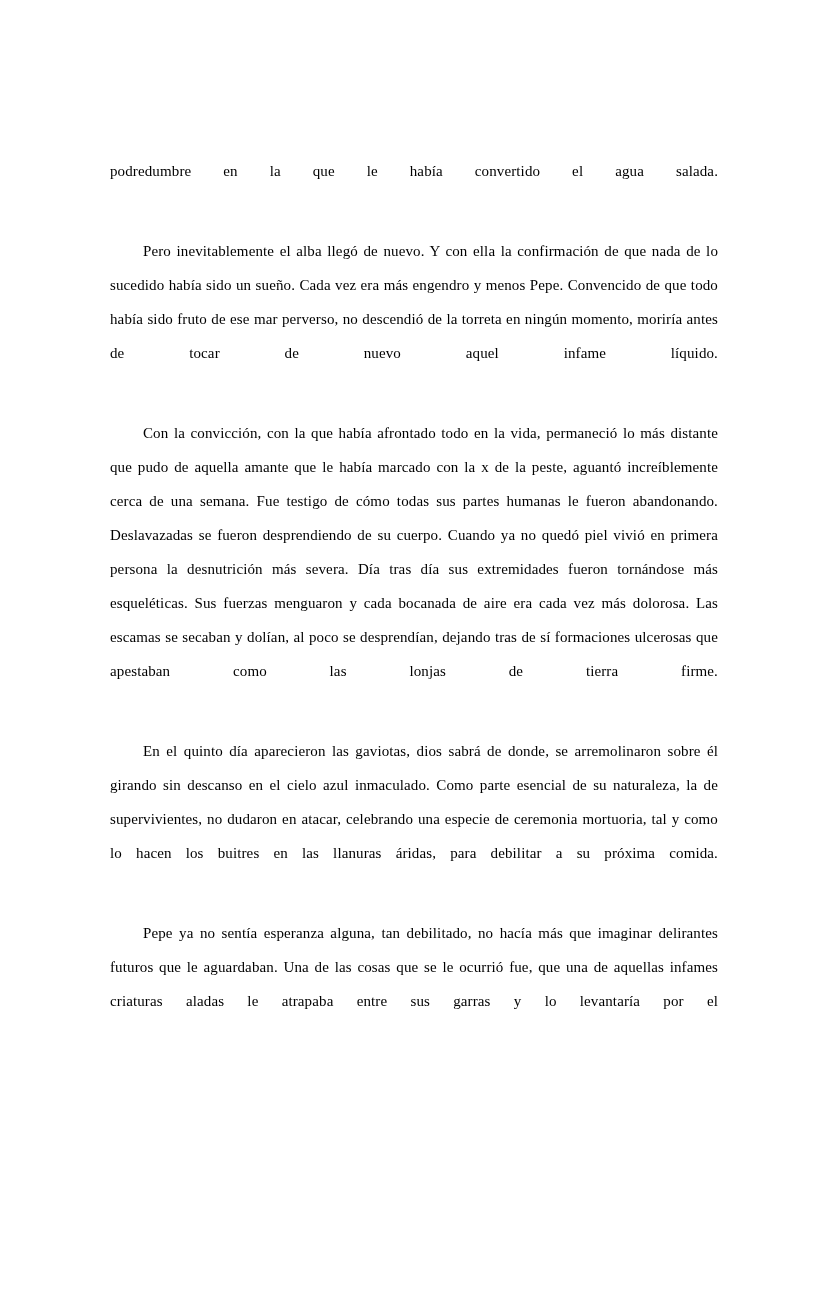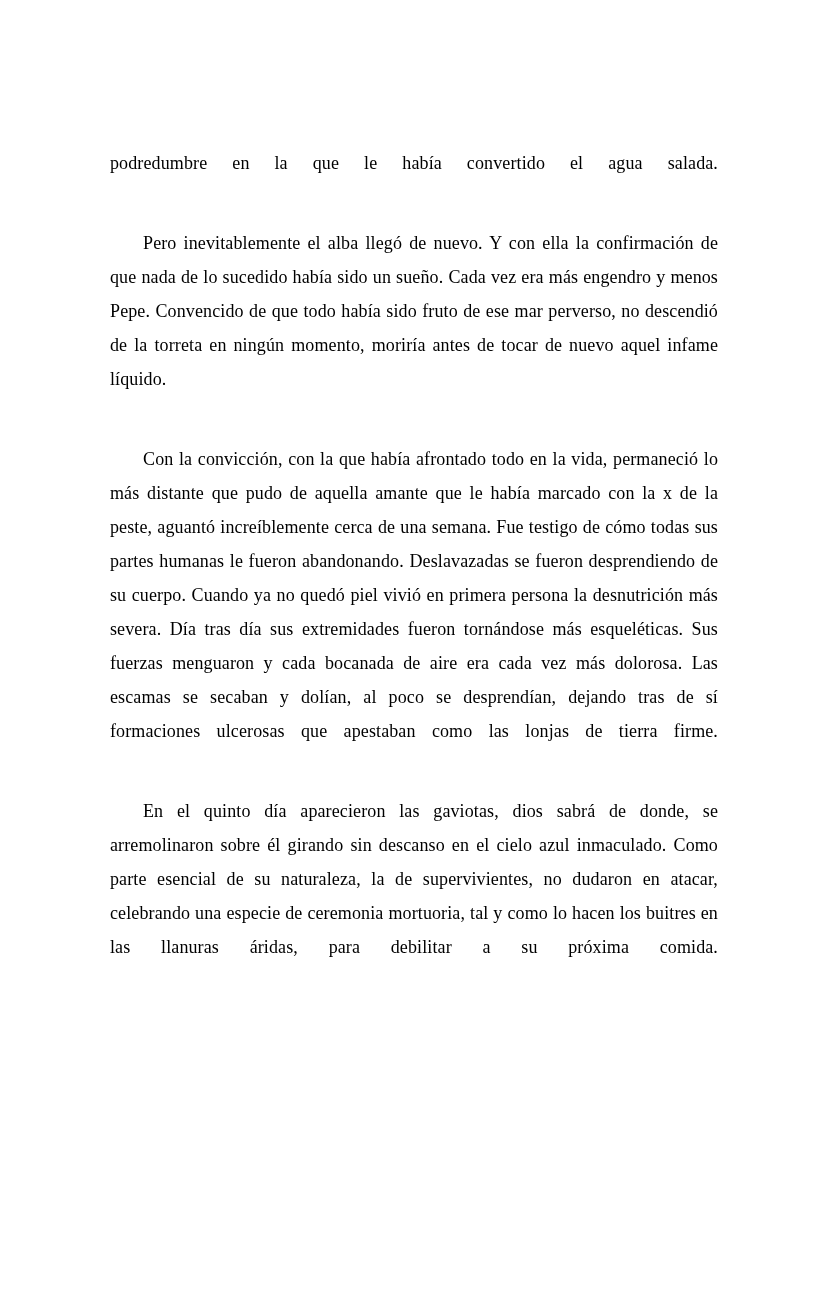--- a/index.html
+++ b/index.html
@@ -20,23 +20,23 @@
     position: relative;
     width: 827px;
     height: 1299px;
     background: #ffffff;
     box-sizing: border-box;
   }
 
   .text-block {
     position: absolute;
     left: 110px;
-    top: 146px;
+    top: 154px;
     width: 608px;
-    font-size: 18px;
+    font-size: 15px;
     line-height: 34px;
     text-align: justify;
     text-justify: inter-word;
     -webkit-font-smoothing: antialiased;
     letter-spacing: 0.12px;
     word-spacing: 0.2px;
   }
 
   p {
     margin: 0;
@@ -75,15 +75,16 @@
   <div class="text-block">
 
     <p class="continuation">podredumbre en la que le había convertido el agua salada.</p>
 
     <p class="indented">Pero inevitablemente el alba llegó de nuevo. Y con ella la confirmación de que nada de lo sucedido había sido un sueño. Cada vez era más engendro y menos Pepe. Convencido de que todo había sido fruto de ese mar perverso, no descendió de la torreta en ningún momento, moriría antes de tocar de nuevo aquel infame líquido.</p>
 
     <p class="indented">Con la convicción, con la que había afrontado todo en la vida, permaneció lo más distante que pudo de aquella amante que le había marcado con la x de la peste, aguantó increíblemente cerca de una semana. Fue testigo de cómo todas sus partes humanas le fueron abandonando. Deslavazadas se fueron desprendiendo de su cuerpo. Cuando ya no quedó piel vivió en primera persona la desnutrición más severa. Día tras día sus extremidades fueron tornándose más esqueléticas. Sus fuerzas menguaron y cada bocanada de aire era cada vez más dolorosa. Las escamas se secaban y dolían, al poco se desprendían, dejando tras de sí formaciones ulcerosas que apestaban como las lonjas de tierra firme.</p>
 
     <p class="indented">En el quinto día aparecieron las gaviotas, dios sabrá de donde, se arremolinaron sobre él girando sin descanso en el cielo azul inmaculado. Como parte esencial de su naturaleza, la de supervivientes, no dudaron en atacar, celebrando una especie de ceremonia mortuoria, tal y como lo hacen los buitres en las llanuras áridas, para debilitar a su próxima comida.</p>
 
+    <p class="indented last">Pepe ya no sentía esperanza alguna, tan debilitado, no hacía más que imaginar delirantes futuros que le aguardaban. Una de las cosas que se le ocurrió fue, que una de aquellas infames criaturas aladas le atrapaba entre sus garras y lo levantaría por el</p>
 
   </div>
 </div>
 
 </body></html>

